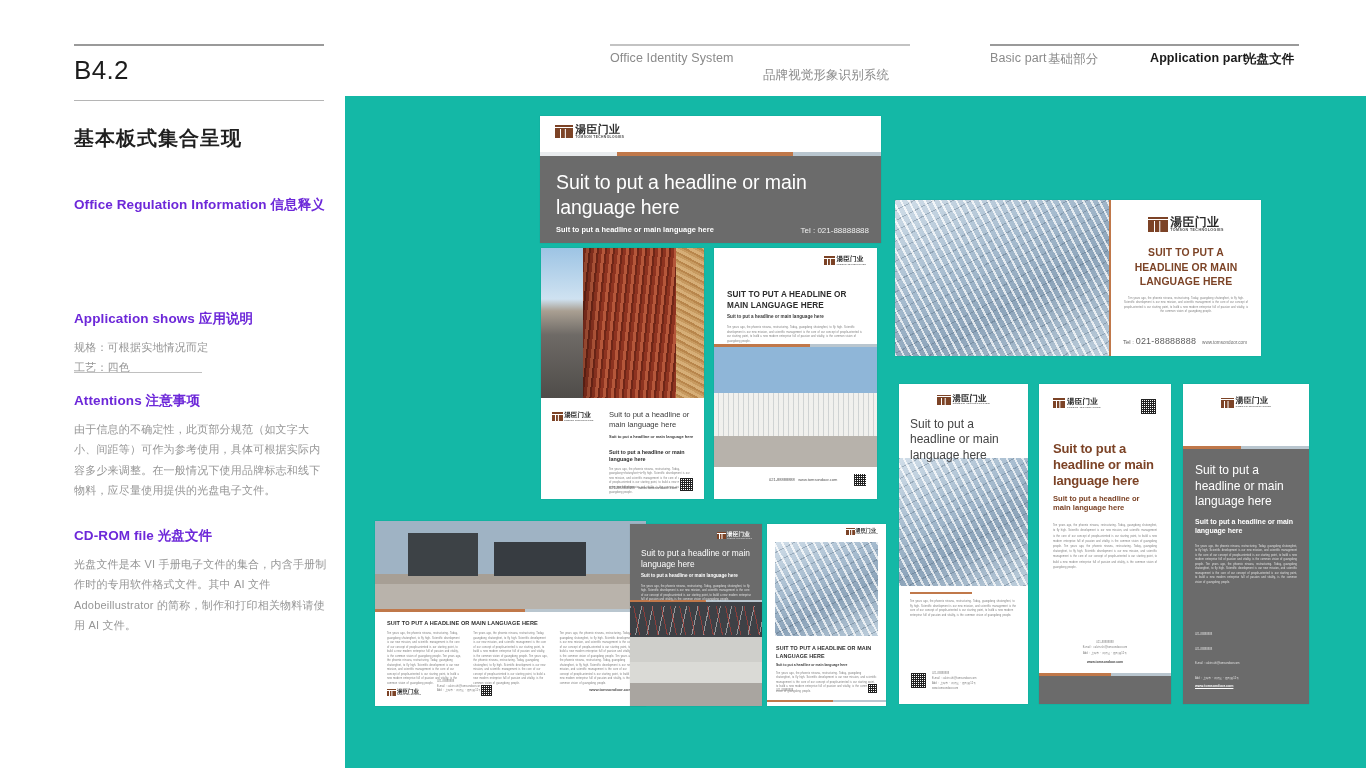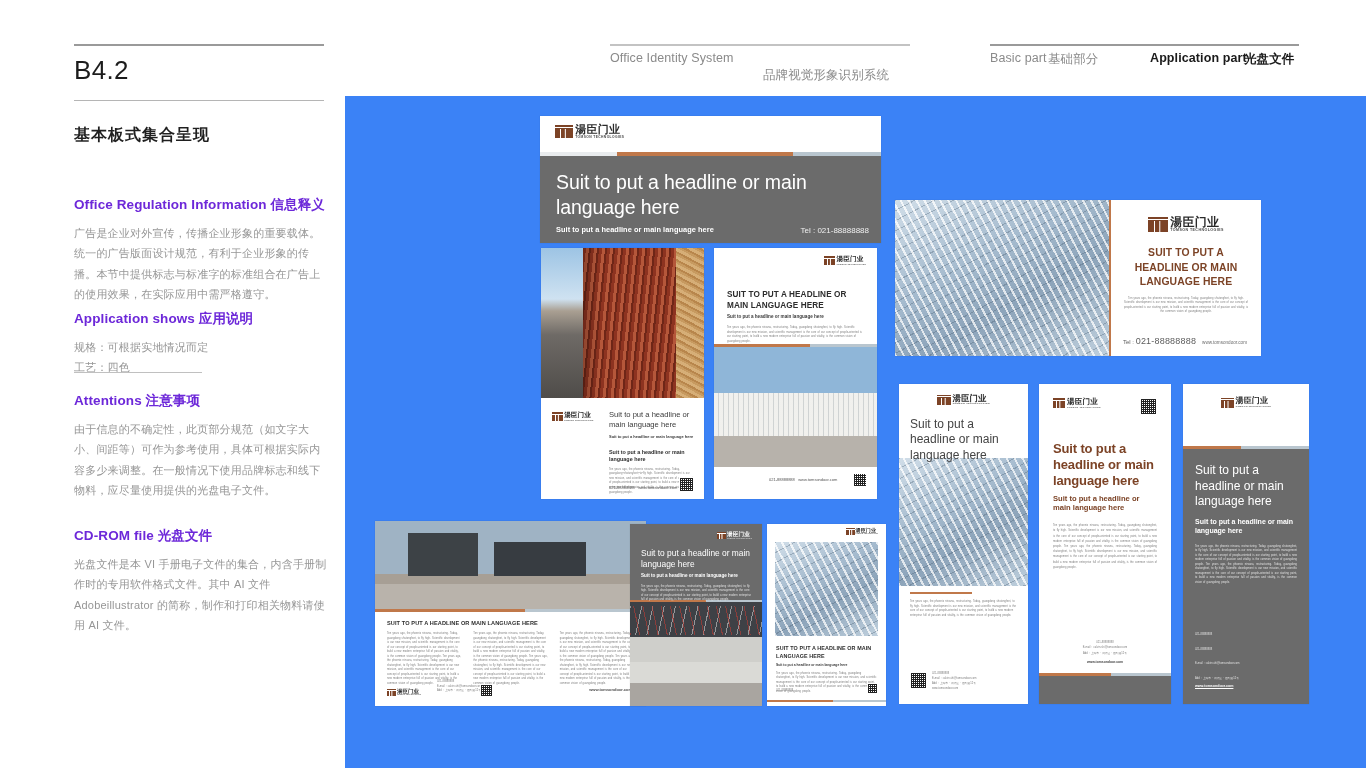--- a/index.html
+++ b/index.html
@@ -27,36 +27,36 @@
   #nav-app-cn { left: 1244px; color:#1b1b1b; font-weight:700; }
 
   
   #page-code {
     position: absolute; left: 74px; top: 55px;
     font-size: 26px; color: #1c1c1c; letter-spacing: .3px; font-weight:400;
   }
   #rule-under-code { position:absolute; left:74px; top:100px; width:250px; height:1px; background:#b5b5b5; }
   #section-title {
     position: absolute; left: 74px; top: 125px;
-    font-size: 16px; color: #1f1f1f; font-weight: 700; letter-spacing: 1px; font-family: Liberation Mono, monospace;
+    font-size: 20px; color: #1f1f1f; font-weight: 700; letter-spacing: 1px; font-family: Liberation Mono, monospace;
   }
 
   .blk { position: absolute; left: 74px; width: 253px; }
   .blk h3 { font-size: 13.5px; color:#6d28d9; font-weight:700; letter-spacing:.1px; margin-bottom:9px; }
   .blk p  { font-size: 11px; color:#969696; line-height: 1.85; letter-spacing:.2px; }
   #blk-office { top: 196px; }
   #blk-app    { top: 302px; margin-top: 8px; }
   #blk-attn   { top: 392px; }
   #blk-cd     { top: 527px; }
   #rule-sep   { position:absolute; left:74px; top:372px; width:128px; height:1px; background:#c0c0c0; }
 
   
   #canvas {
     position:absolute; left:345px; top:96px; width:1021px; height:672px;
-    background:#3b82f6;
+    background:#14b8a6;
   }
 
   
   .art { position:absolute; background:#fff; box-shadow: 0 0 1px rgba(0,0,0,.18); overflow:hidden; }
 
   
   .logo { display:flex; align-items:center; gap:.22em; line-height:1; }
   .logo-mark {
     position:relative; width:1.62em; height:1.25em; background:#7c4326; flex:none;
   }
@@ -290,21 +290,20 @@
   <div class="hdr-nav" id="nav-basic-cn">基础部分</div>
   <div class="hdr-nav" id="nav-app">Application part</div>
   <div class="hdr-nav" id="nav-app-cn">光盘文件</div>
 
   <div id="page-code">B4.2</div>
   <div id="rule-under-code"></div>
   <div id="section-title">基本板式集合呈现</div>
 
   <div class="blk" id="blk-office">
     <h3>Office Regulation Information 信息释义</h3>
-    <p>广告是企业对外宣传，传播企业形象的重要载体。统一的广告版面设计规范，有利于企业形象的传播。本节中提供标志与标准字的标准组合在广告上的使用效果，在实际应用中需严格遵守。</p>
   </div>
 
   <div class="blk" id="blk-app">
     <h3>Application shows 应用说明</h3>
     <p style="white-space:pre-line">规格：可根据实地情况而定
 工艺：四色</p>
   </div>
 
   <div id="rule-sep"></div>
 

